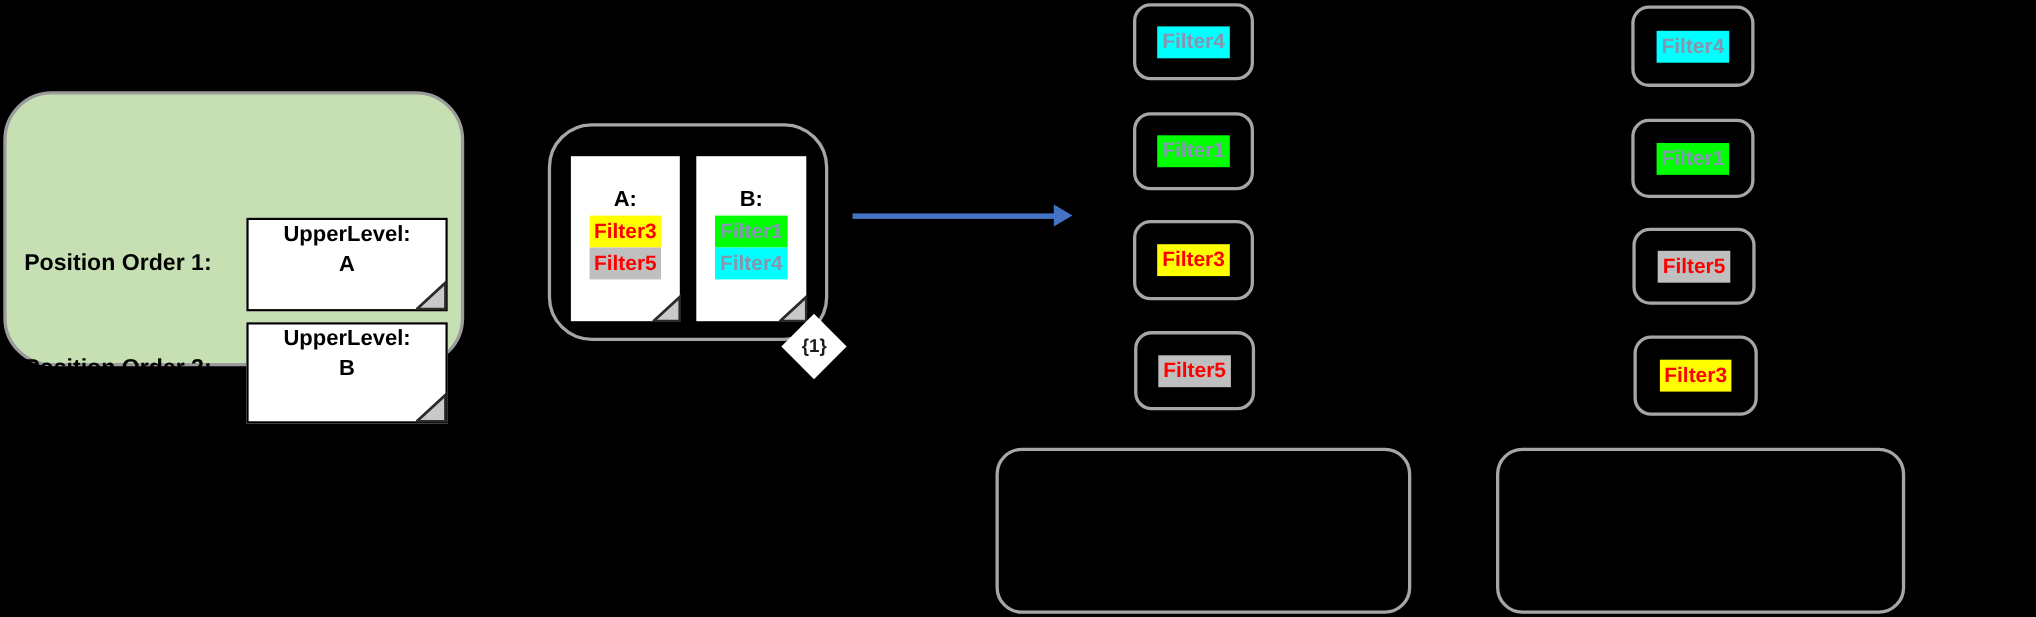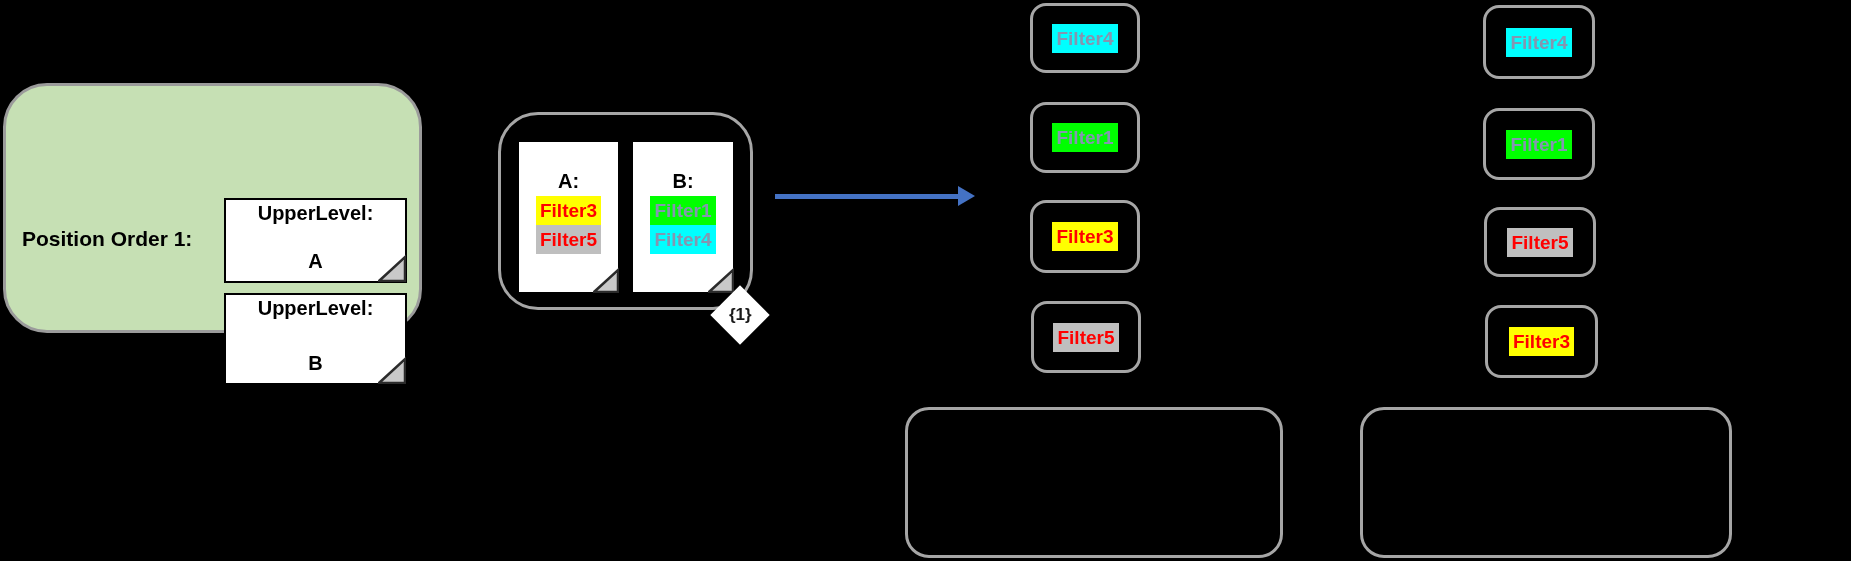--- a/index.html
+++ b/index.html
@@ -33,21 +33,21 @@
   
   .note {
     background: #fff;
     position: absolute;
   }
   .note.bordered { border: 2px solid #000; }
   .note .fold { position: absolute; right: -1px; bottom: -1px; }
   .note-lines {
     width: 100%; height: 100%;
     display: flex; flex-direction: column;
-    align-items: center; justify-content: space-between;
+    align-items: center; justify-content: flex-start;
     padding-bottom: 6px;
   }
   .note-line { font-size: 20px; line-height: 27px; text-align: center; }
 
   .note-a { left: 218px; top: 112px; width: 183px; height: 85px; }
   .note-b { left: 218px; top: 207px; width: 183px; height: 92px; }
 
   
   .source-group {
     left: 498px; top: 112px; width: 255px; height: 198px;
@@ -117,20 +117,21 @@
     border-radius: 24px;
   }
   .rc1 { left: 905px;  top: 407px; width: 378px; height: 151px; }
   .rc2 { left: 1360px; top: 407px; width: 372px; height: 151px; }
 </style>
 </head>
 <body>
 
 <div class="abs legend-panel">
   <div class="abs legend-label lbl1">Position Order 1:</div>
+  <div class="abs legend-label lbl2">Position Order 2:</div>
 
   <div class="note bordered note-a">
     <div class="note-lines">
       <div class="note-line">UpperLevel:</div>
       <div class="note-line">A</div>
     </div>
     <svg class="fold" width="28" height="28" viewBox="0 0 28 28">
       <path d="M1,27 L27,3 L27,27 Z" fill="#c9c9c9" stroke="#2b2b2b" stroke-width="2.5"></path>
     </svg>
   </div>

